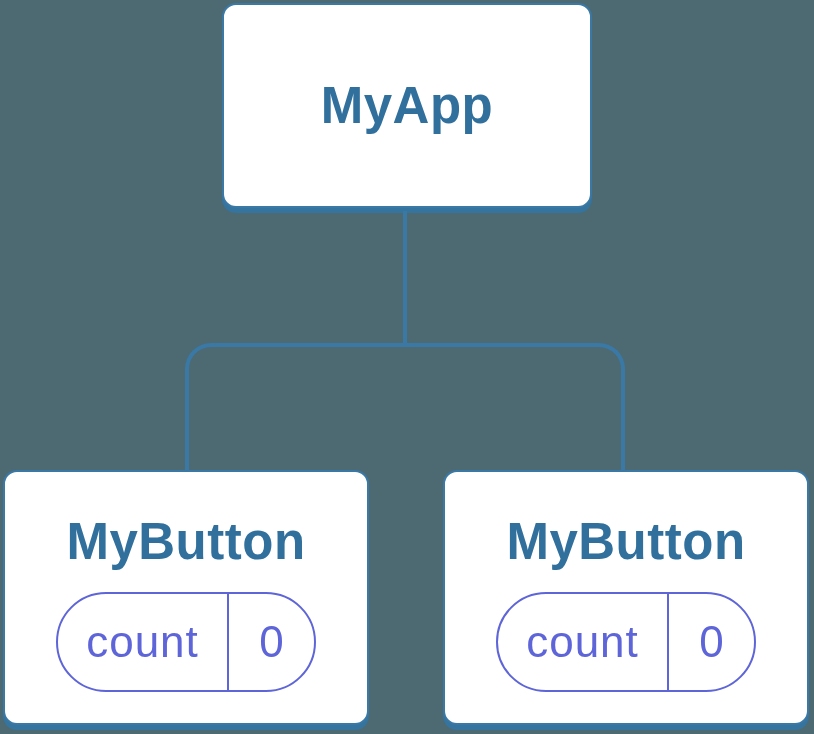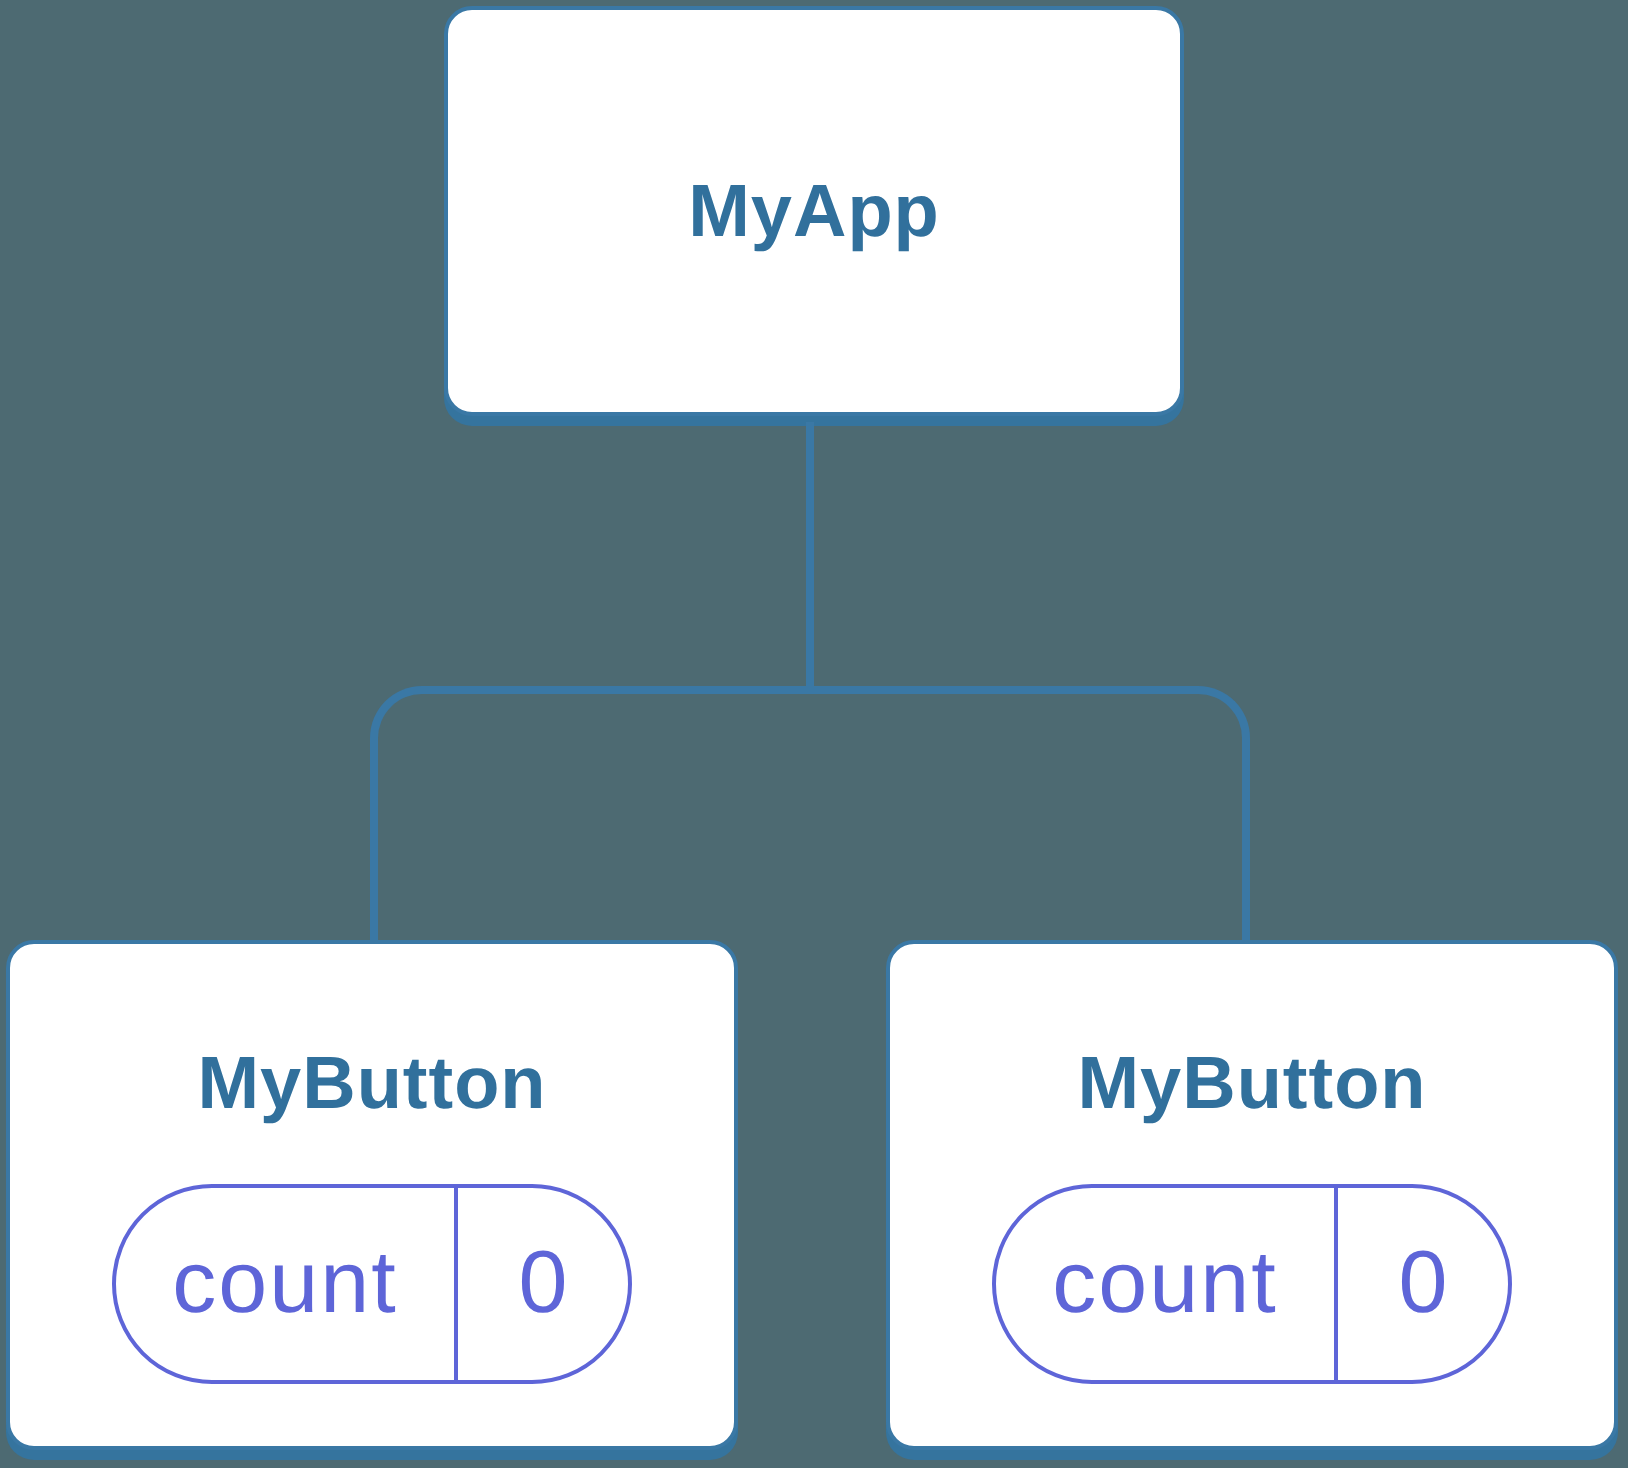--- a/index.html
+++ b/index.html
@@ -35,21 +35,21 @@
     top: 470px;
     width: 366px;
     height: 255px;
     flex-direction: column;
     align-items: center;
     padding-top: 45px;
   }
   .card-child.pos-left  { left: 3px; }
   .card-child.pos-right { left: 443px; }
   .card-title {
-    font-size: 37px;
+    font-size: 51px;
     font-weight: 700;
     line-height: 50px;
     color: #31709C;
     letter-spacing: 0.5px;
     white-space: nowrap;
   }
   .connector-stem {
     position: absolute;
     left: 403px;
     top: 211px;

